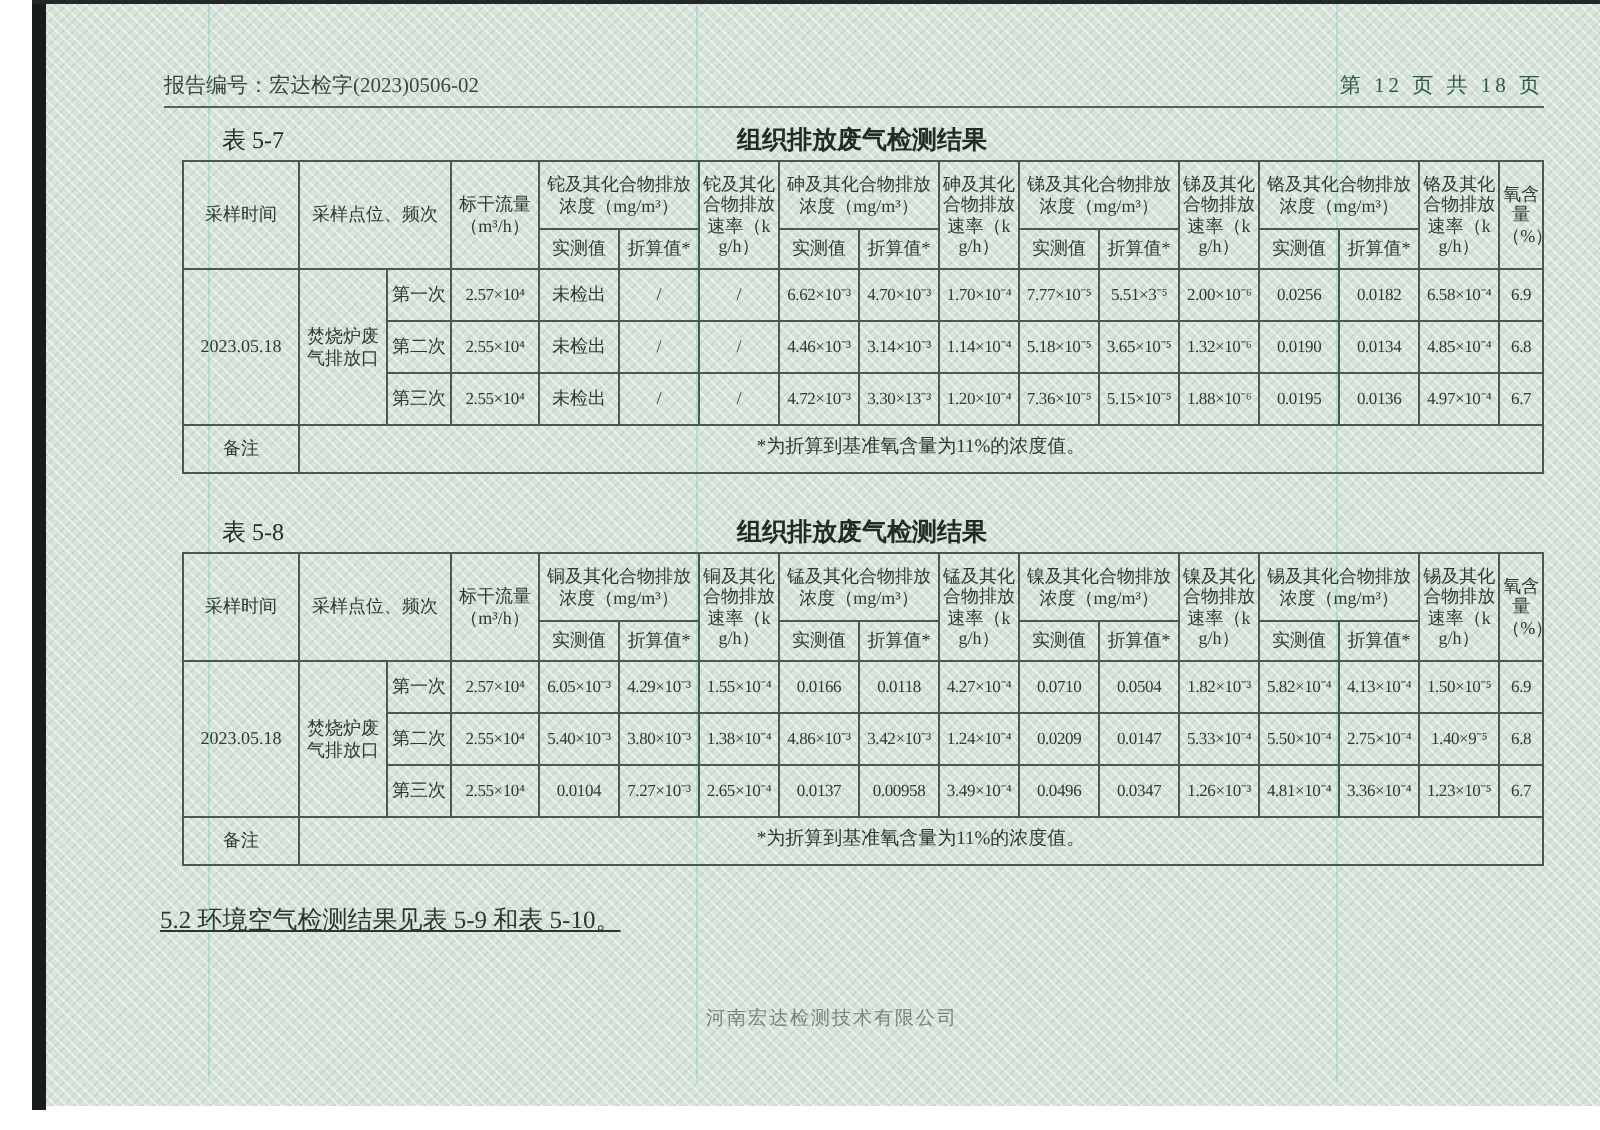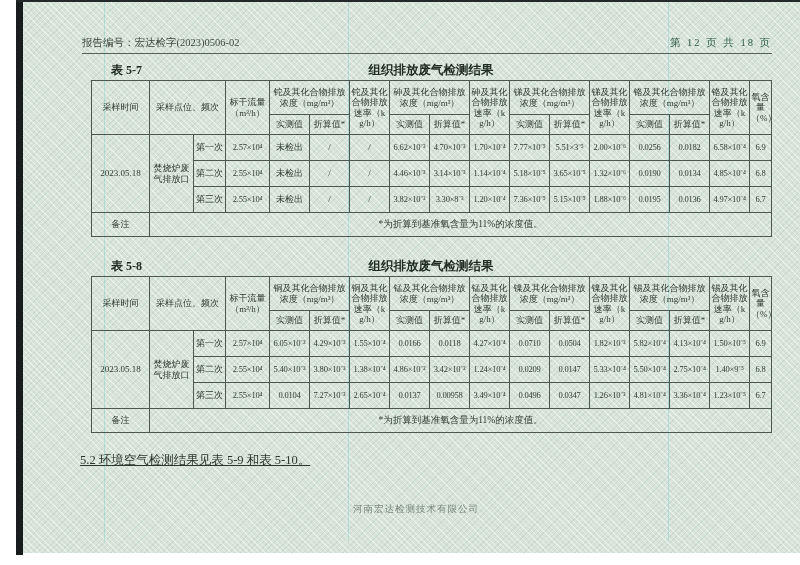--- a/index.html
+++ b/index.html
@@ -28,21 +28,21 @@
     position:absolute;left:66px;top:34px;width:690px;
     display:flex;justify-content:space-between;align-items:flex-end;
     border-bottom:1px solid #565f58;padding-bottom:3px;
     font-size:10.5px;
   }
   .report-no{color:#3a463e;}
   .page-info{color:#2c5a44;letter-spacing:2px;}
 
   
   .tbl-caption{position:absolute;left:75px;width:680px;height:16px;}
-  .tbl-caption .lbl{position:absolute;left:20px;top:0;font-weight:bold;font-size:12px;color:#202d24;}
+  .tbl-caption .lbl{position:absolute;left:20px;top:0;font-weight:normal;font-size:12px;color:#202d24;}
   .tbl-caption .ttl{position:absolute;left:0;top:0;width:100%;text-align:center;font-weight:bold;font-size:12.5px;color:#202d24;}
   .cap1{top:60px;} .cap2{top:256px;}
 
   
   table.rpt{
     position:absolute;left:75px;width:680px;
     border-collapse:collapse;table-layout:fixed;
     font-size:9px;line-height:1.15;
   }
   .tbl1{top:78px;} .tbl2{top:274px;}
@@ -168,22 +168,22 @@
       <td class="num">0.0134</td>
       <td class="num">4.85×10⁻⁴</td>
       <td class="num">6.8</td>
     </tr>
     <tr class="data">
       <td>第三次</td>
       <td class="num">2.55×10⁴</td>
       <td>未检出</td>
       <td>/</td>
       <td>/</td>
-      <td class="num">3.82×10⁻³</td>
-      <td class="num">3.30×8⁻³</td>
+      <td class="num">4.72×10⁻³</td>
+      <td class="num">3.30×13⁻³</td>
       <td class="num">1.20×10⁻⁴</td>
       <td class="num">7.36×10⁻⁵</td>
       <td class="num">5.15×10⁻⁵</td>
       <td class="num">1.88×10⁻⁶</td>
       <td class="num">0.0195</td>
       <td class="num">0.0136</td>
       <td class="num">4.97×10⁻⁴</td>
       <td class="num">6.7</td>
     </tr>
     <tr class="note-row">

